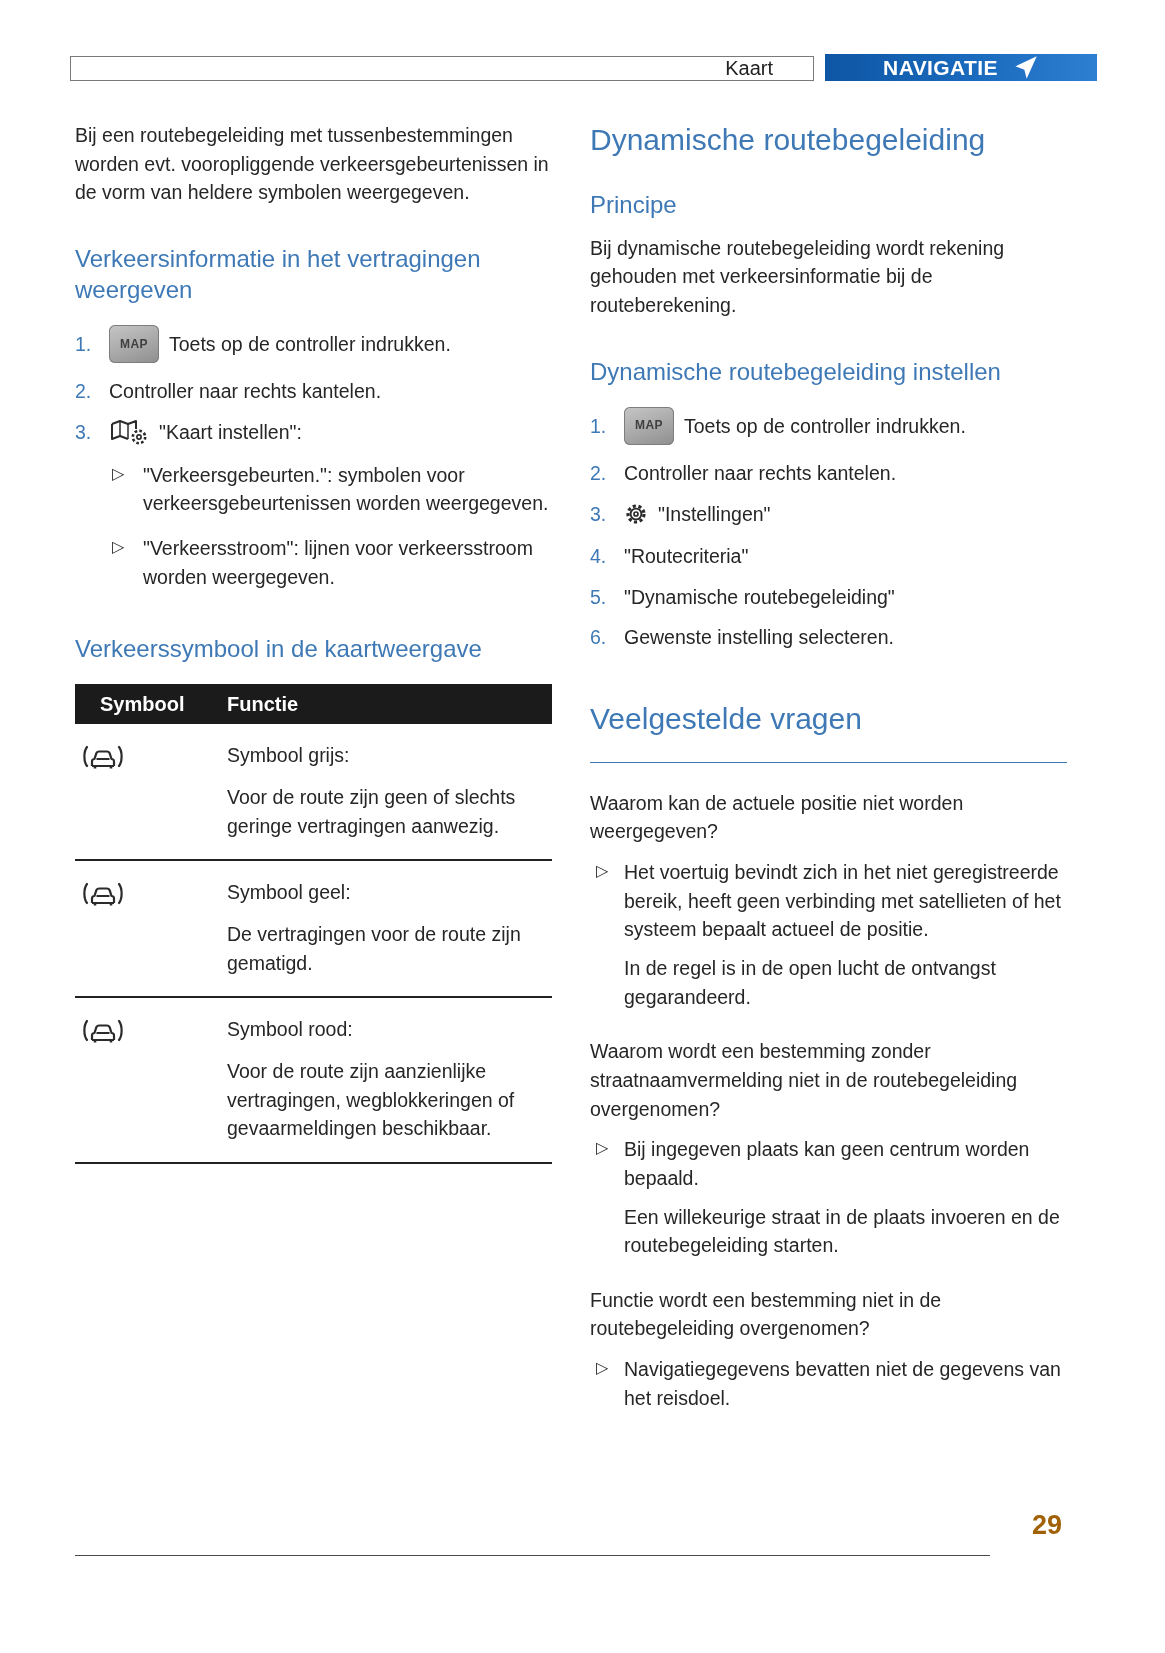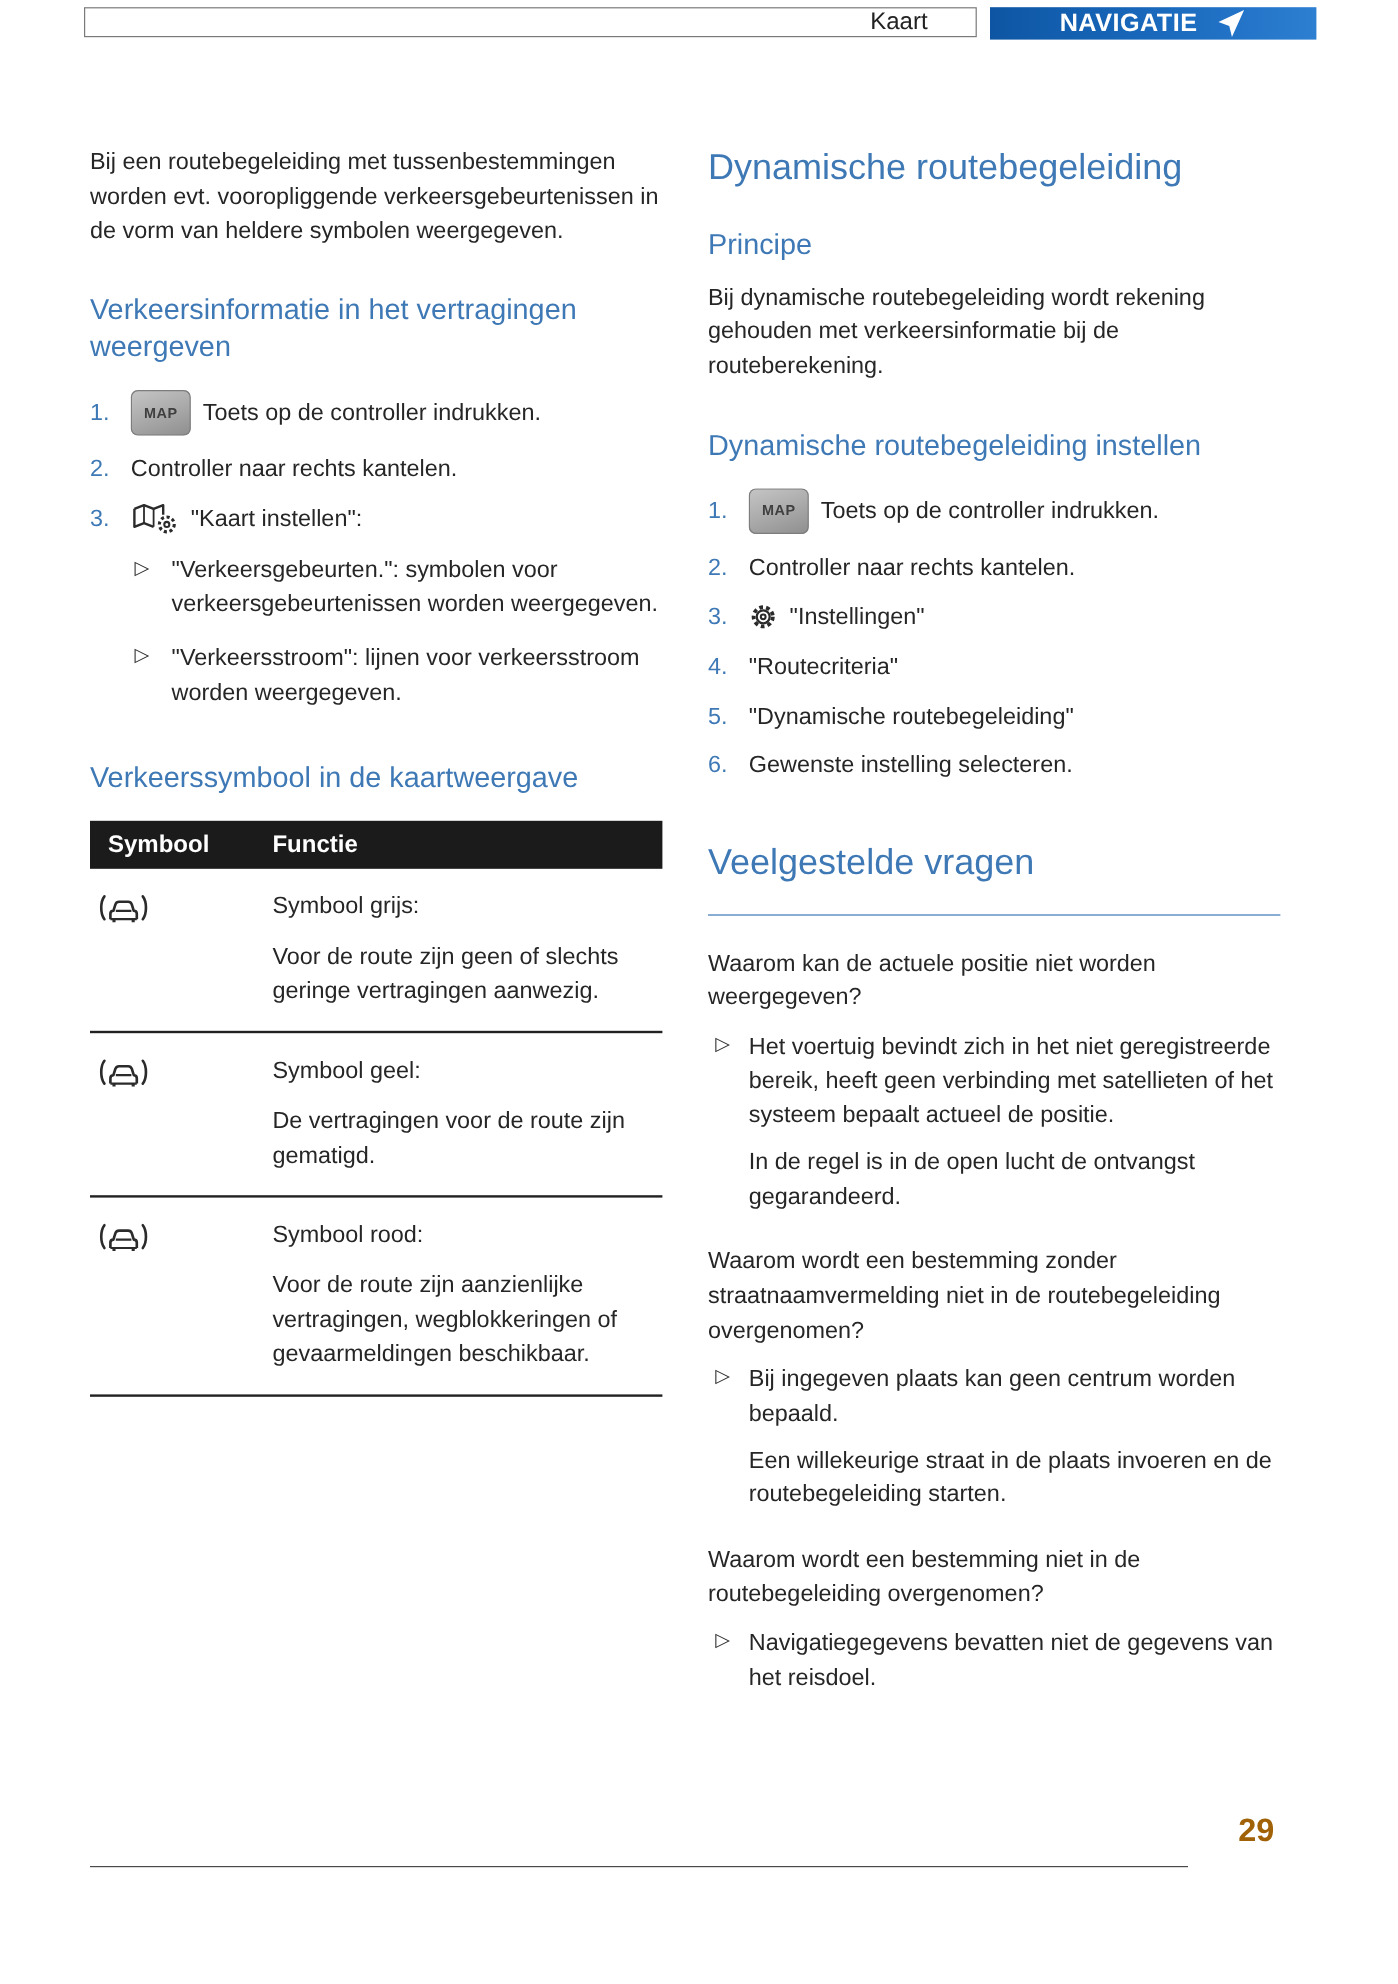--- a/index.html
+++ b/index.html
@@ -1,20 +1,20 @@
 <!DOCTYPE html>
 <html lang="nl"><head>
 <meta charset="utf-8">
 <style>
   html,body{margin:0;padding:0;background:#ffffff;}
   body{font-family:"Liberation Sans",sans-serif;color:#262626;}
   .page{position:relative;width:1165px;height:1653px;background:#fff;overflow:hidden;}
 
   
-  .header{display:flex;margin:6px 68px 0 70px;height:75px;gap:11px;align-items:flex-start;border-radius:31px;}
+  .header{display:flex;margin:6px 68px 0 70px;height:75px;gap:11px;align-items:flex-end;border-radius:31px;}
   .crumb-box{flex:1;border:1px solid #7a7a7a;display:flex;align-items:center;justify-content:flex-end;padding-right:40px;font-size:20px;color:#222;}
   .nav-box{width:272px;background:linear-gradient(90deg,#0e56a4 0%,#1a6abe 55%,#2d7fd2 100%);color:#fff;display:flex;align-items:center;justify-content:center;gap:14px;font-weight:bold;font-size:21px;letter-spacing:.4px;}
 
   
   .content{display:flex;gap:38px;margin:40px 0 0 75px;}
   .col{width:477px;font-size:19.5px;line-height:1.47;}
 
   p{margin:0;}
   .h-sub{color:#3e79b6;font-size:24px;line-height:1.3;font-weight:normal;margin:36px 0 20px;}
   .h-big{color:#3e79b6;font-size:30px;line-height:1.25;font-weight:normal;margin:0;}
@@ -31,21 +31,21 @@
   .map-key-label{font-size:12px;font-weight:bold;color:#3f3f3f;letter-spacing:.5px;}
 
   
   .substep{display:flex;align-items:flex-start;margin:10px 0 16px 37px;}
   .tri{width:31px;flex-shrink:0;font-size:16px;color:#2b2b2b;padding-top:1px;}
   .substep-text{flex:1;}
 
   
   .sym-table{margin-top:20px;border-bottom:2px solid #222;}
   .t-head{background:#1b1b1b;color:#fff;font-weight:bold;font-size:20px;display:flex;align-items:center;height:40px;}
-  .t-head .c1{width:152px;padding-left:15px;box-sizing:border-box;}
+  .t-head .c1{width:152px;padding-left:25px;box-sizing:border-box;}
   .t-row{display:flex;padding:17px 0 19px;}
   .t-row + .t-row{border-top:2px solid #222;}
   .t-icon{width:152px;padding-left:5px;box-sizing:border-box;flex-shrink:0;}
   .t-text{flex:1;padding-right:2px;}
   .t-title{margin:0 0 13px;}
 
   
   .faq-q{margin:26px 0 12px;}
   .faq-a{display:flex;align-items:flex-start;margin:0 0 10px 6px;}
   .faq-a .tri{width:28px;}
@@ -252,21 +252,21 @@
         </div>
         <p class="faq-note">In de regel is in de open lucht de ontvangst gegarandeerd.</p>
 
         <p class="faq-q">Waarom wordt een bestemming zonder straatnaamvermelding niet in de routebegeleiding overgenomen?</p>
         <div class="faq-a">
           <span class="tri">▷</span>
           <span class="substep-text">Bij ingegeven plaats kan geen centrum worden bepaald.</span>
         </div>
         <p class="faq-note">Een willekeurige straat in de plaats invoeren en de routebegeleiding starten.</p>
 
-        <p class="faq-q">Waarom wordt een bestemming niet in de routebegeleiding overgenomen?</p>
+        <p class="faq-q">Functie wordt een bestemming niet in de routebegeleiding overgenomen?</p>
         <div class="faq-a">
           <span class="tri">▷</span>
           <span class="substep-text">Navigatiegegevens bevatten niet de gegevens van het reisdoel.</span>
         </div>
       </div>
     </div>
   </div>
 
   <div class="footer-line"></div>
   <div class="page-num">29</div>

